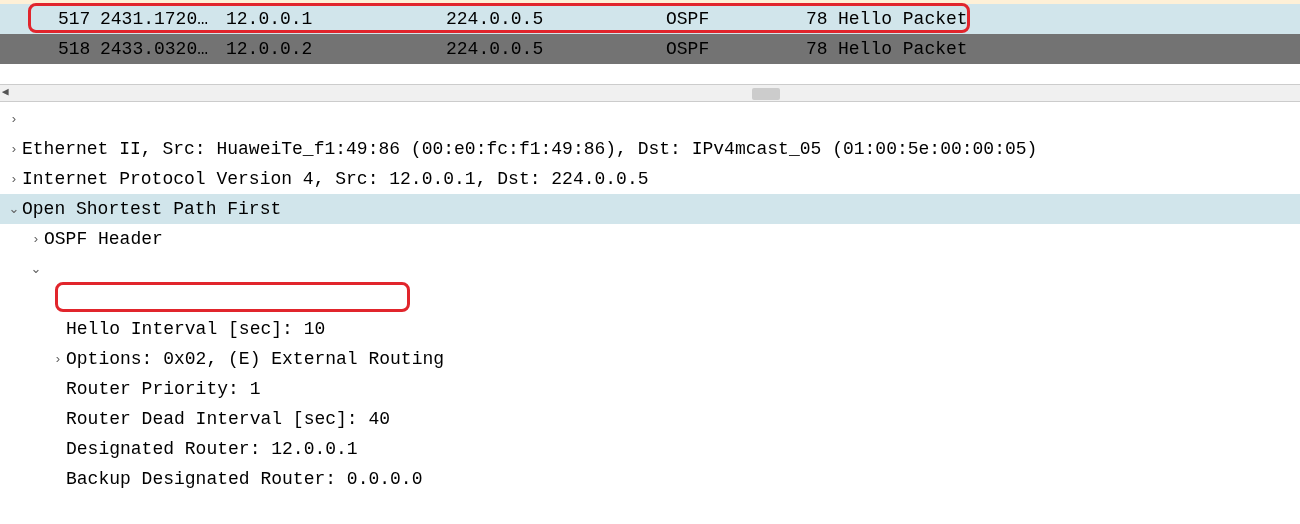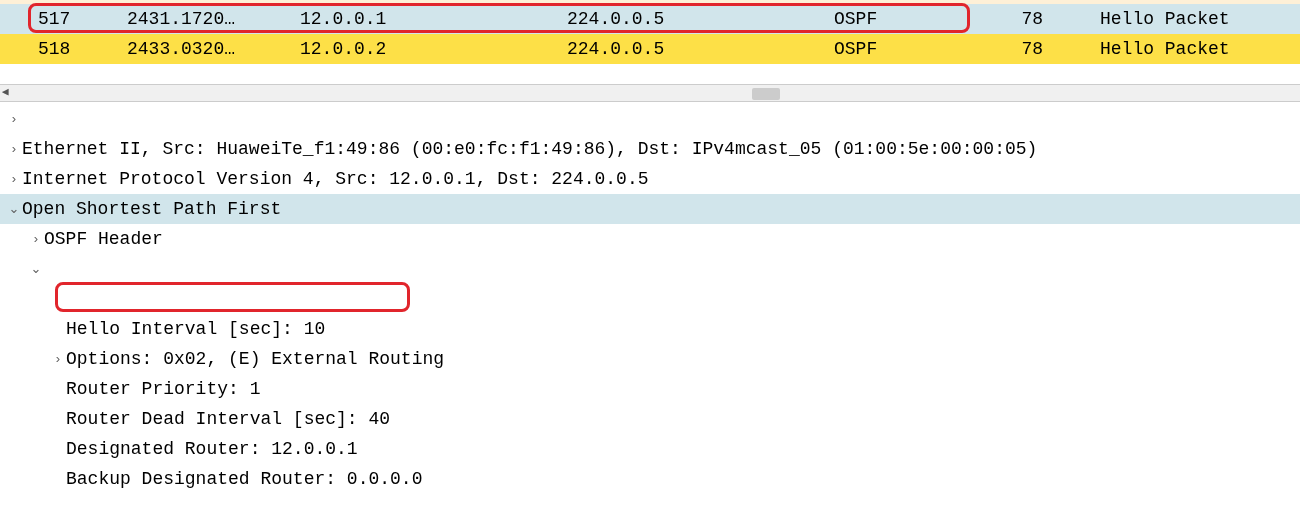--- a/index.html
+++ b/index.html
@@ -12,42 +12,41 @@
     color: #000;
     width: 1300px;
   }
   .packet-list {
     width: 100%;
   }
   .packet-row {
     display: flex;
     align-items: center;
     height: 30px;
-    padding-left: 38px;
+    padding-left: 58px;
     position: relative;
-    gap: 47px;
   }
   .row-partial-top {
     height: 4px;
     background: #fef0d7;
     width: 100%;
   }
   .row-selected {
     background: #d1e5eb;
   }
   .row-alt {
-    background: #fde047;
+    background: #737373;
     font-family: Liberation Mono, monospace;
   }
   .col-no { width: 42px; }
   .col-time { width: 126px; }
   .col-src { width: 220px; }
   .col-dst { width: 220px; }
   .col-proto { width: 140px; }
-  .col-len { width: 28px; text-align: right; padding-right: 6px;}
+  .col-len { width: 28px; padding-right: 6px;}
   .col-info { flex: 1; padding-left: 4px;}
   .highlight-box {
     position: absolute;
     border: 3px solid #e1252c;
     border-radius: 8px;
     pointer-events: none;
   }
   .highlight-1 {
     top: 3px;
     left: 28px;

